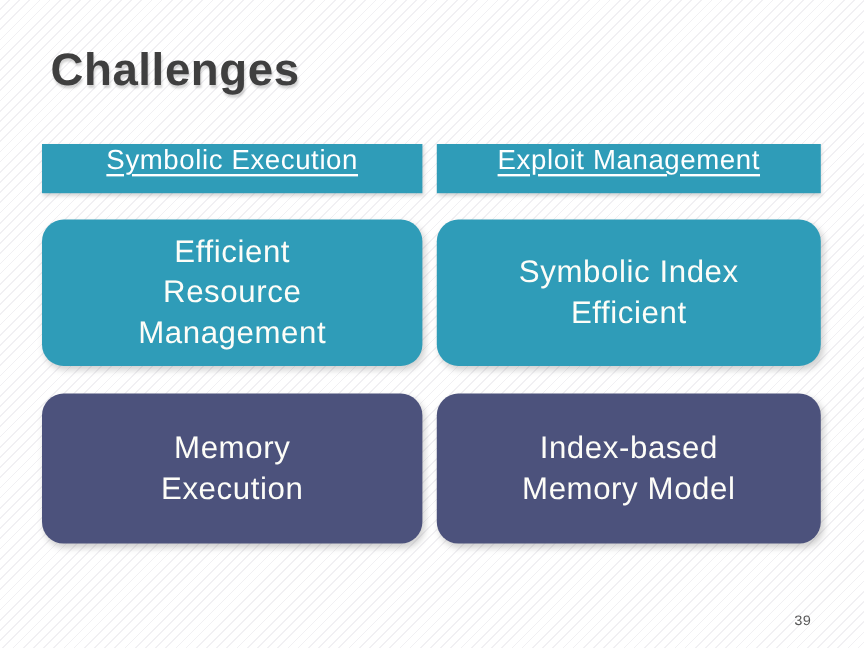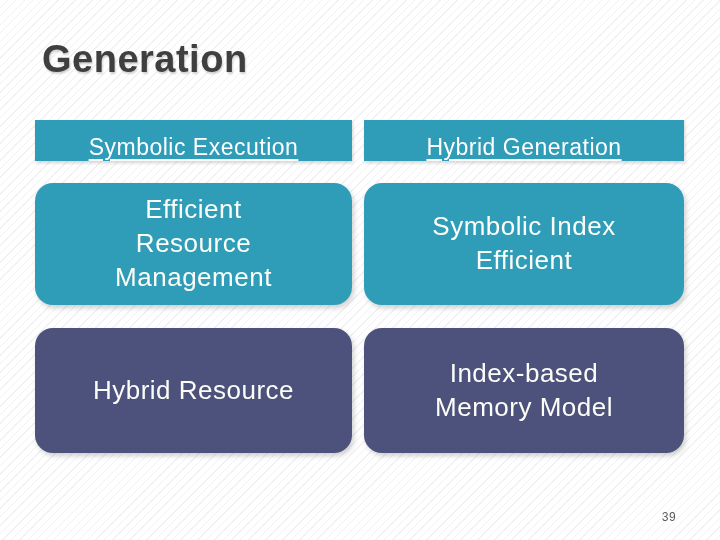--- a/index.html
+++ b/index.html
@@ -37,21 +37,21 @@
   .col-right { left: 364px; width: 320px; }
 
   .header-bar {
     position: absolute;
     top: 120px;
     left: 0;
     width: 100%;
     height: 41px;
     background: #2f9cb8;
     display: flex;
-    align-items: flex-end;
+    align-items: flex-start;
     justify-content: center;
     box-shadow: 1px 2px 3px rgba(90,90,90,0.25);
   }
   .header-bar span {
     color: #ffffff;
     font-size: 23px;
     letter-spacing: 0.5px;
     text-decoration: underline;
     text-underline-offset: 4px;
     text-decoration-thickness: 1.5px;
@@ -85,33 +85,33 @@
     font-size: 12px;
     color: #595959;
     font-family: Liberation Mono, monospace;
   }
 </style>
 </head>
 <body>
 
 <div class="slide">
 
-  <div class="page-title">Generation</div>
+  <div class="page-title">Challenges</div>
 
   <div class="col col-left">
     <div class="header-bar">
       <span>Symbolic Execution</span>
     </div>
     <div class="box row2 teal">Efficient Resource Management</div>
-    <div class="box row3 dark">Hybrid Resource</div>
+    <div class="box row3 dark">Memory Execution</div>
   </div>
 
   <div class="col col-right">
     <div class="header-bar">
-      <span>Hybrid Generation</span>
+      <span>Exploit Management</span>
     </div>
     <div class="box row2 teal">Symbolic Index Efficient</div>
     <div class="box row3 dark">Index-based Memory Model</div>
   </div>
 
   <div class="page-number">39</div>
 
 </div>
 
 </body></html>

